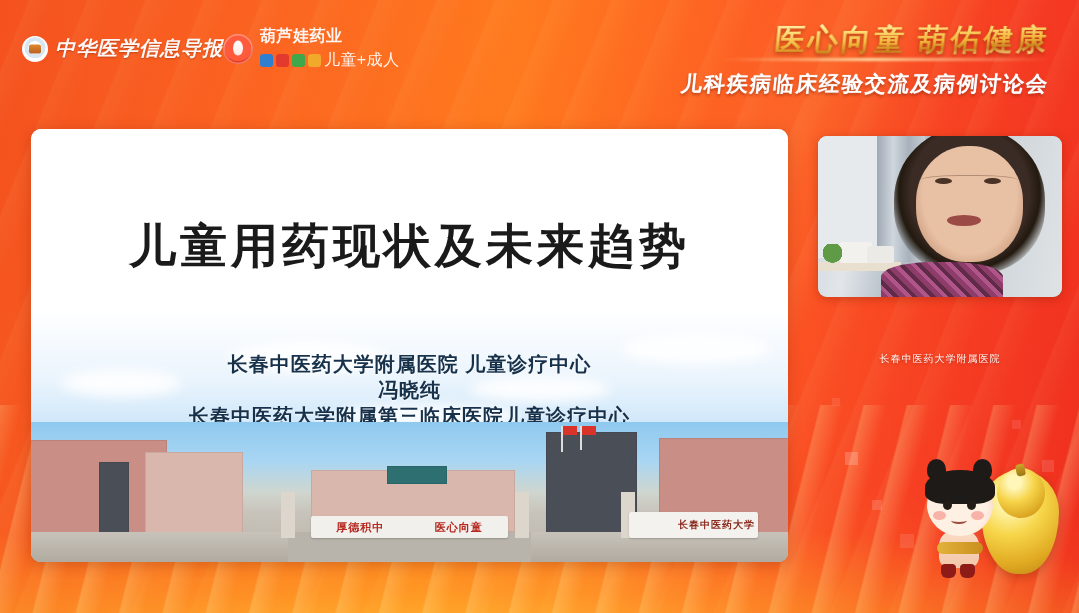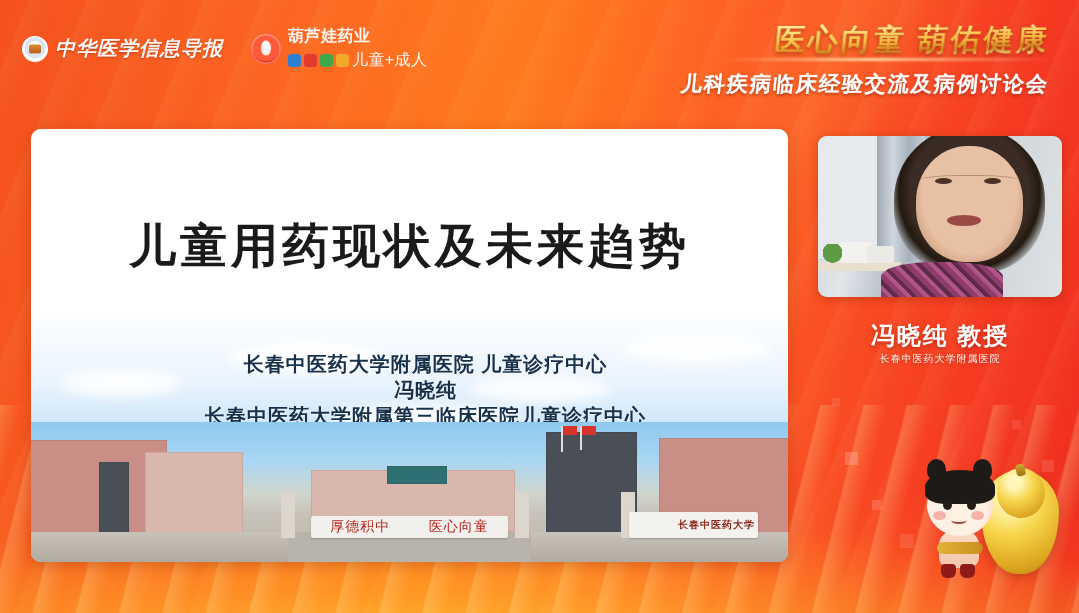--- a/index.html
+++ b/index.html
@@ -36,21 +36,21 @@
       repeating-linear-gradient(104deg,
         rgba(255,255,255,0) 0px, rgba(255,255,255,0) 18px,
         rgba(255,240,170,.22) 20px, rgba(255,255,255,0) 42px);
     pointer-events:none;
   }
   
   .sq { position:absolute; background:rgba(255,255,255,.20); pointer-events:none; }
 
   
   #header { position:absolute; left:0; top:0; width:1079px; height:115px; }
-  #logos { position:absolute; left:22px; top:26px; display:flex; align-items:center; gap:28px; }
+  #logos { position:absolute; left:22px; top:26px; display:flex; align-items:center; }
   .logo-block { display:flex; align-items:center; gap:7px; }
   .emblem {
     width:26px; height:26px; border-radius:50%;
     background:radial-gradient(circle at 50% 45%, #fff 0 36%, #d8e6f2 38% 58%, #fff 60% 100%);
     border:1.6px solid rgba(255,255,255,.92);
     position:relative; flex:0 0 auto;
   }
   .emblem:after {
     content:""; position:absolute; left:50%; top:52%; transform:translate(-50%,-50%);
     width:12px; height:9px; border-radius:2px;
@@ -114,21 +114,21 @@
   }
   #clouds { position:absolute; left:0; top:45%; width:100%; height:40%; }
   .cloud { position:absolute; background:rgba(255,255,255,.85); border-radius:50%; filter:blur(6px); }
 
   #slide-title {
     position:absolute; left:0; top:86px; width:100%; text-align:center;
     font-size:47px; font-weight:700; color:#1a1a1a; letter-spacing:4px;
     text-shadow:0 1px 0 rgba(255,255,255,.6);
   }
   #slide-lines {
-    position:absolute; left:16px; top:222px; width:100%; text-align:center;
+    position:absolute; left:0; top:222px; width:100%; text-align:center;
     color:#17314b; font-weight:700; letter-spacing:1px;
   }
   .sl { font-size:20px; line-height:26px; text-shadow:0 1px 2px rgba(255,255,255,.85); }
   .sl.date { font-size:22px; line-height:30px; letter-spacing:2px; }
 
   
   #campus {
     position:absolute; left:0; bottom:0; width:100%; height:140px; overflow:hidden;
     background:linear-gradient(#8fc9ef 0%,#a9d6f3 28%,#cfd6cf 50%,#c9c4bb 64%,#b9b3a9 100%);
   }
@@ -136,21 +136,21 @@
   .bldg.dark { background:#4a4f57; }
   .bldg.pale { background:#d9b7ad; }
   #ground { position:absolute; left:0; bottom:0; width:100%; height:30px; background:linear-gradient(#c8c3ba,#b0aaa0); }
   #road { position:absolute; left:34%; bottom:0; width:32%; height:30px; background:#b9b4ab; }
   #lawn { position:absolute; left:20%; bottom:18px; width:60%; height:12px; background:#8fae63; border-radius:3px; opacity:.85; }
   #sign {
     position:absolute; left:37%; bottom:24px; width:26%; height:22px;
     background:#f2f0ec; border-radius:2px; box-shadow:0 1px 2px rgba(0,0,0,.2);
     display:flex; align-items:center; justify-content:space-around;
   }
-  .sign-t { color:#b4281f; font-size:14px; font-weight:400; letter-spacing:1px; font-family:"Liberation Serif", serif; }
+  .sign-t { color:#b4281f; font-size:11px; font-weight:700; letter-spacing:1px; font-family:"Liberation Serif", serif; }
   #gate-sign {
     position:absolute; right:4%; bottom:24px; width:17%; height:26px;
     background:#f4f2ee; border-radius:2px; display:flex; align-items:center; justify-content:center;
     box-shadow:0 1px 2px rgba(0,0,0,.2);
   }
   .gate-t { color:#8c2c20; font-size:10px; font-weight:700; letter-spacing:1px; font-family:"Liberation Serif", serif;margin-left:46px; }
   .pillar { position:absolute; bottom:24px; width:14px; height:46px; background:#ddd6cc; }
   .flag { position:absolute; width:2px; background:#ddd; }
   .flag:after { content:""; position:absolute; left:2px; top:0; width:14px; height:9px; background:#d8342a; }
 
@@ -344,21 +344,20 @@
     <div id="vid-hair"></div>
     <div id="vid-face"></div>
     <div id="vid-glasses"></div>
     <div class="vid-eye" style="left:48%;"></div>
     <div class="vid-eye" style="left:68%;"></div>
     <div id="vid-mouth"></div>
     <div id="vid-neck"></div>
     <div id="vid-shirt"></div>
   </div>
 
-  <div id="speaker-name">冯晓纯 教授</div>
   <div id="speaker-org">长春中医药大学附属医院</div>
 
   <div id="mascot">
     <div id="gourd"></div>
     <div id="gourd-top"></div>
     <div id="gourd-stem"></div>
 
     <div id="kid-body"></div>
     <div id="kid-leaf"></div>
     <div class="boot" style="left:26px;"></div>

